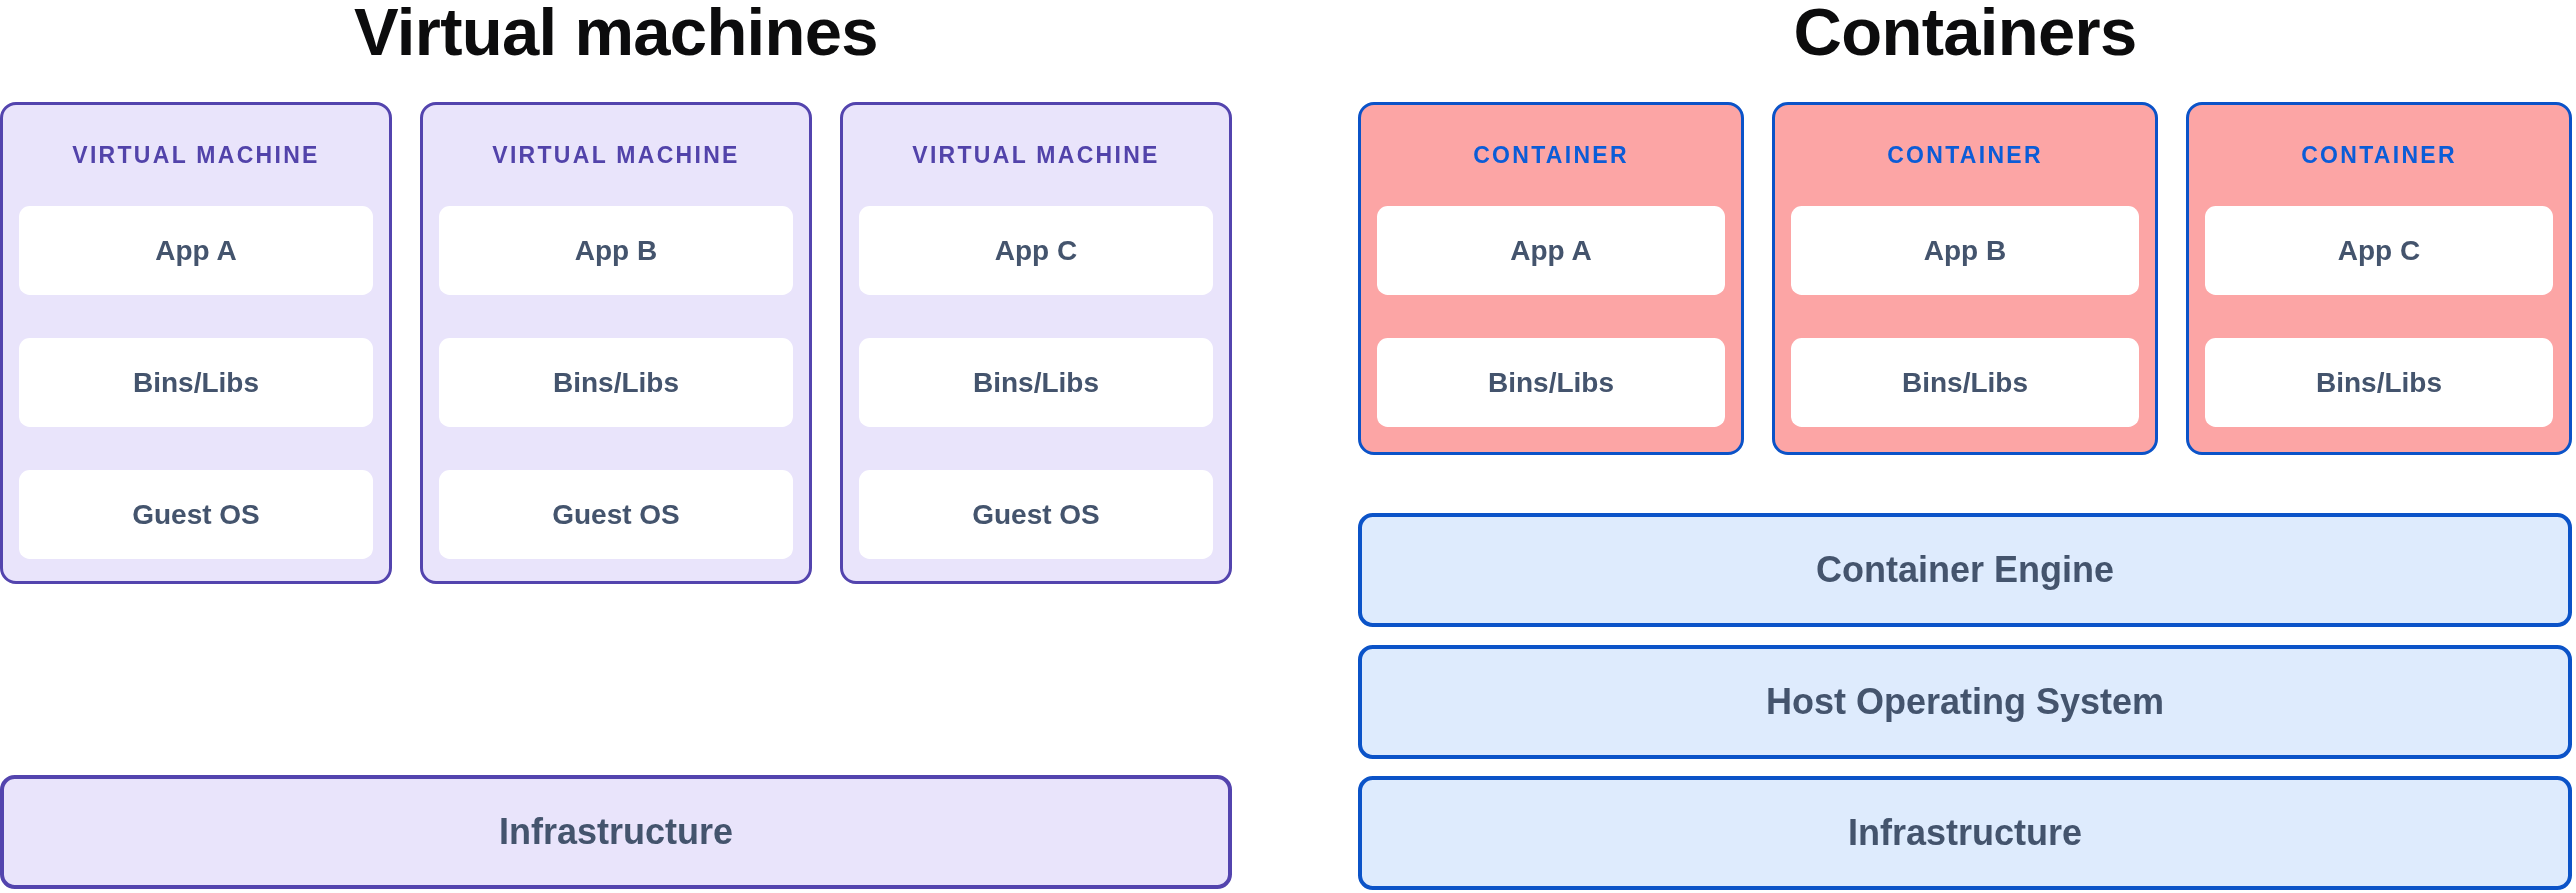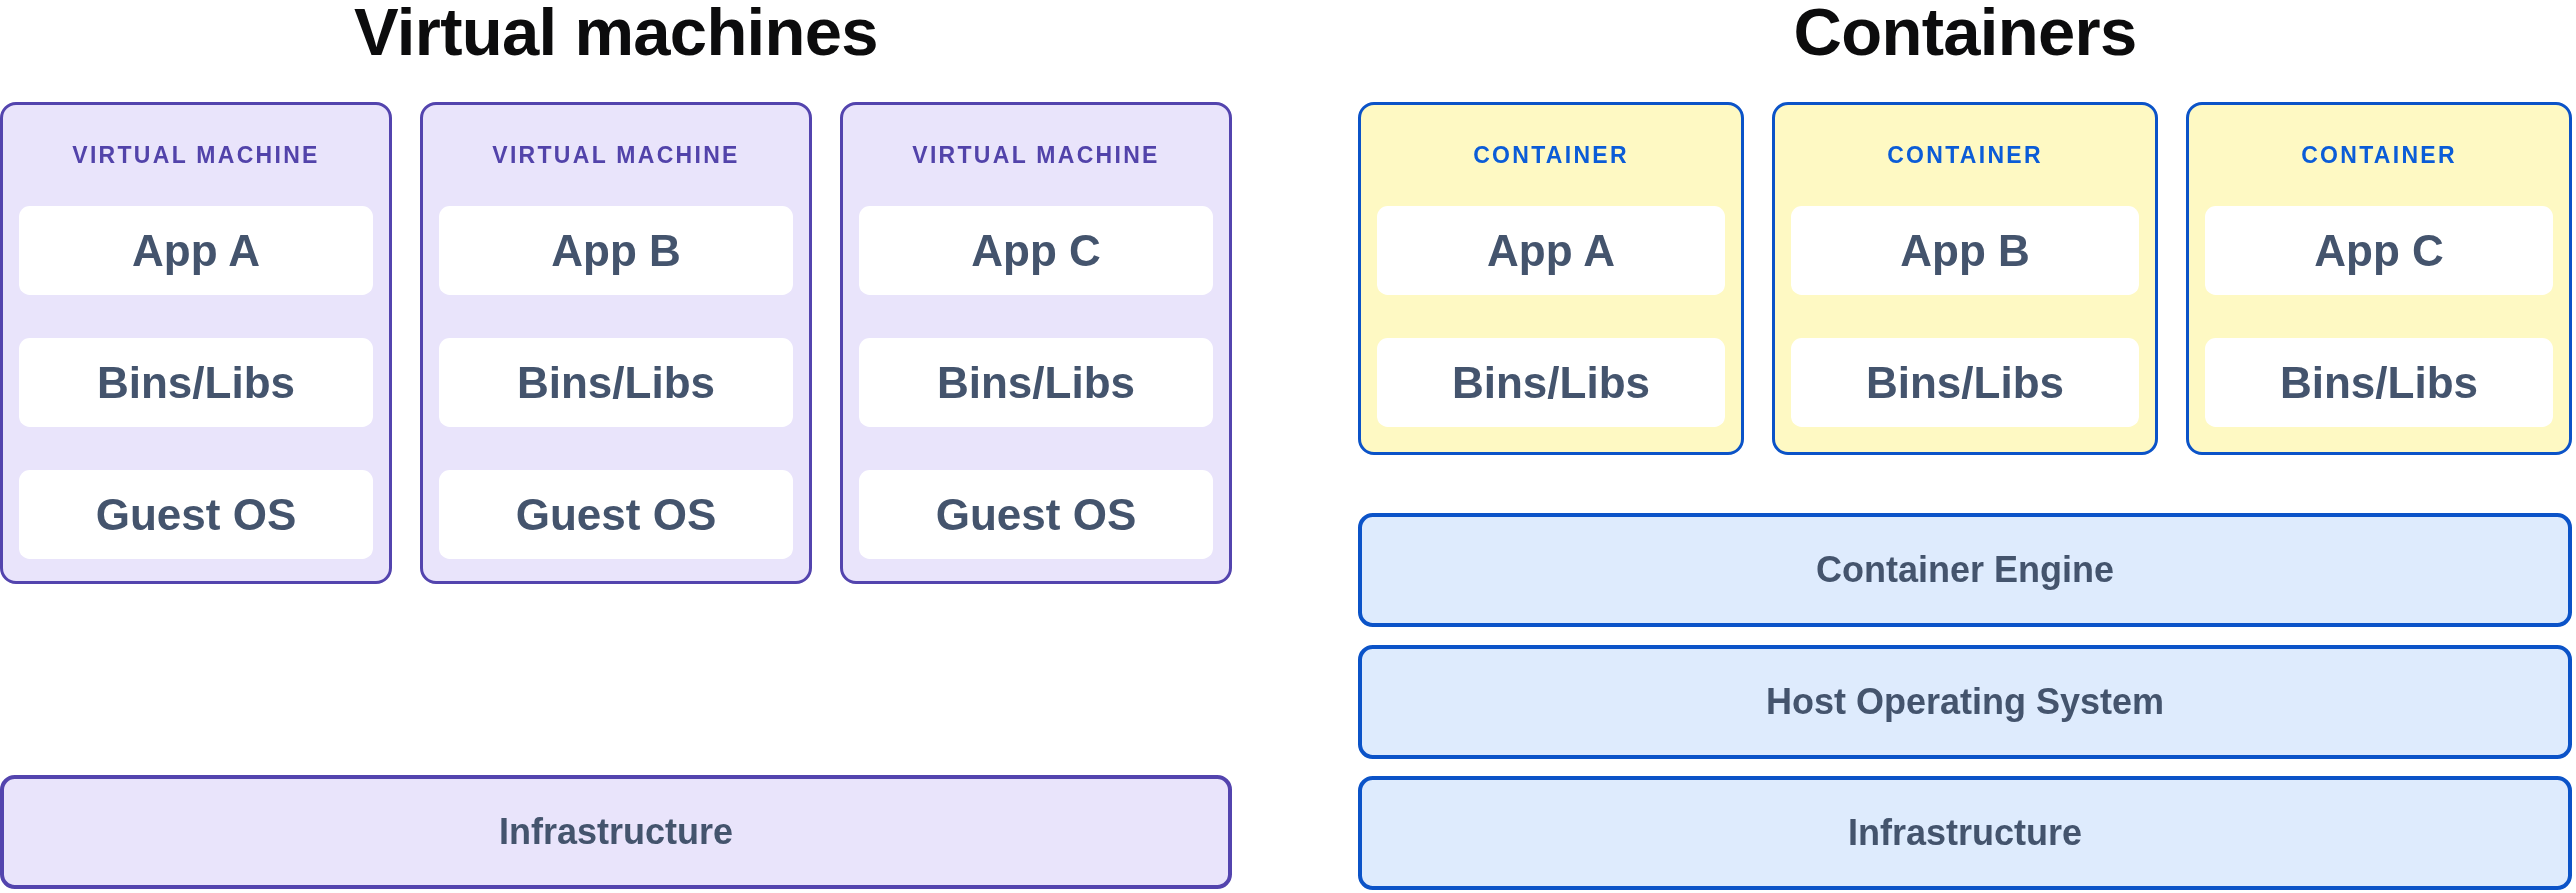--- a/index.html
+++ b/index.html
@@ -39,21 +39,21 @@
     border-radius: 16px;
     padding: 0 16px;
   }
   .card.vm {
     height: 482px;
     background: #e9e4fb;
     border: 3.4px solid #5344ae;
   }
   .card.ct {
     height: 353px;
-    background: #fef9c3;
+    background: #fca5a5;
     border: 3.4px solid #0b53c8;
   }
   .card-label {
     height: 101px;
     display: flex;
     align-items: center;
     justify-content: center;
     font-size: 23px;
     font-weight: 700;
     letter-spacing: 2.3px;
@@ -62,21 +62,21 @@
   .ct .card-label { color: #0b5cd7; }
 
   .box {
     height: 89px;
     margin-bottom: 43px;
     background: #ffffff;
     border-radius: 10.7px;
     display: flex;
     align-items: center;
     justify-content: center;
-    font-size: 44px;
+    font-size: 28px;
     font-weight: 600;
     color: #44546d;
   }
   .box:last-child { margin-bottom: 0; }
 
   .bar {
     position: absolute;
     left: 0; right: 0;
     height: 114px;
     box-sizing: border-box;

